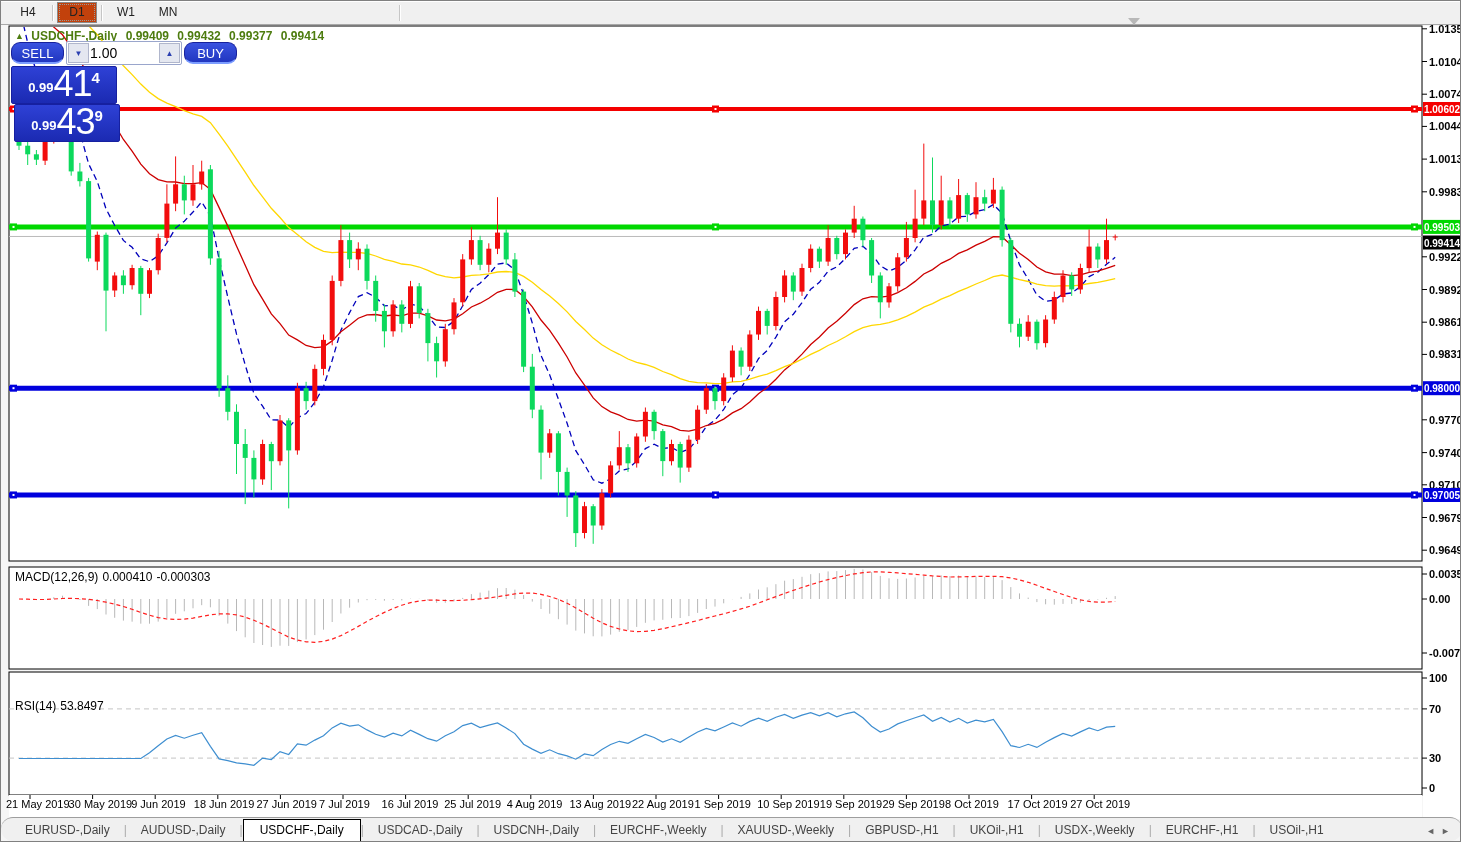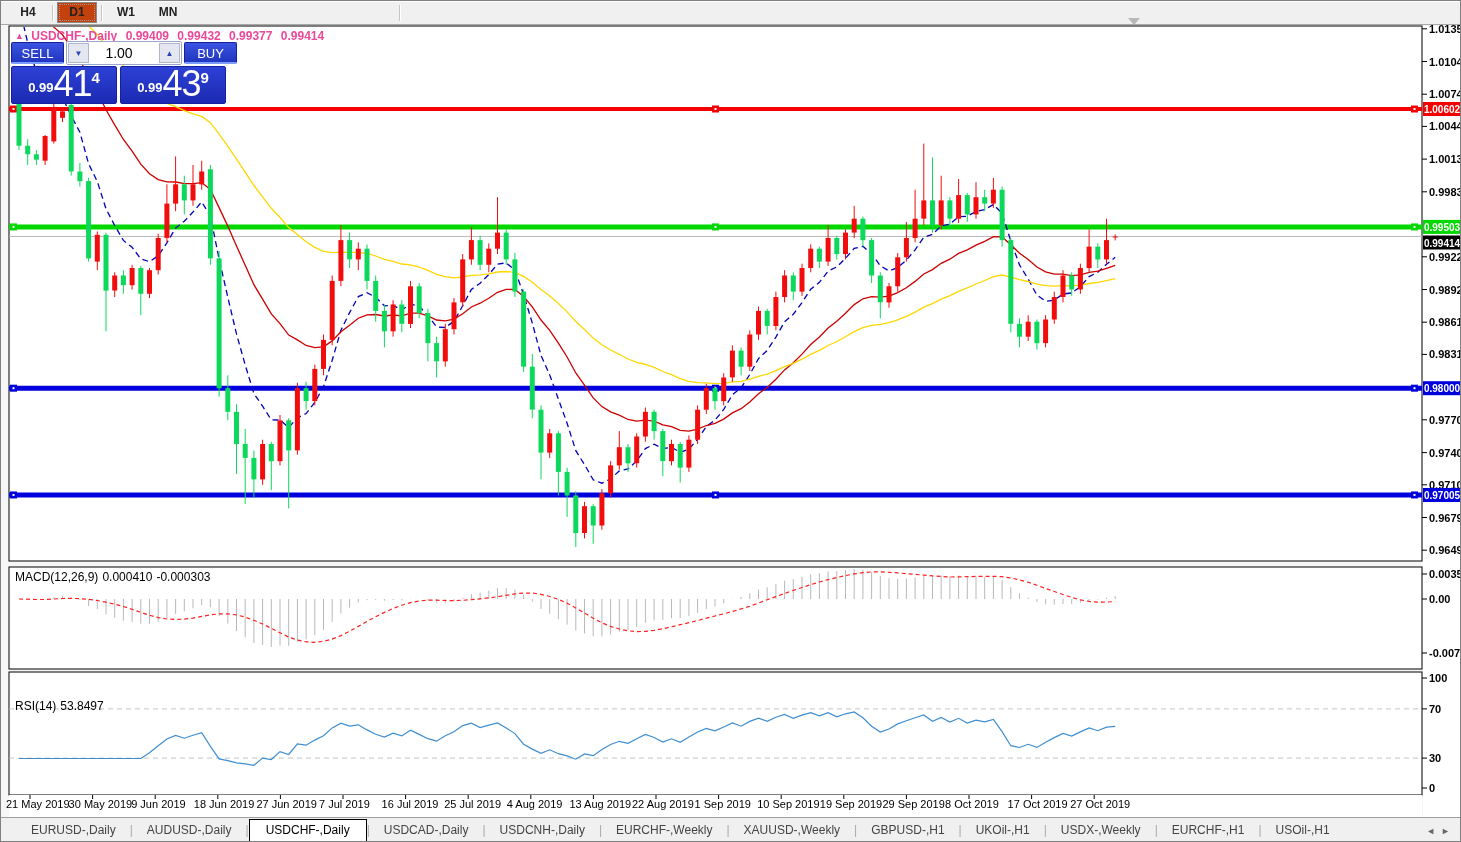--- a/index.html
+++ b/index.html
@@ -11,82 +11,82 @@
   
   .toolbar{
     position:absolute;left:0;top:0;width:1461px;height:24px;
     background:#f0f0f0;border-bottom:1px solid #a8a8a8;
     box-shadow:inset 0 1px 0 #ffffff;z-index:5;
     display:flex;align-items:center;padding-left:6px;box-sizing:border-box;
   }
   .tf-btn{
     min-width:30px;height:19px;line-height:19px;text-align:center;
     font-size:12px;color:#222;padding:0 4px;margin:0 1px;
-    background:transparent;border:1px solid transparent;cursor:default;font-weight:bold;
+    background:transparent;border:1px solid transparent;cursor:default;
   }
   .tf-btn.active{
     background:#c2410c;border:1px solid #8a8a8a;
     outline:1px dotted #9a9a9a;outline-offset:-3px;
   }
   .tf-sep{width:1px;height:16px;background:#c6c6c6;box-shadow:1px 0 0 #ffffff;margin:0 3px;}
   .scroll-marker{
     position:absolute;left:1127px;top:17px;z-index:6;
     width:0;height:0;border-left:6px solid transparent;border-right:6px solid transparent;
     border-top:7px solid #b8b8b8;
   }
   
   .quote-line{
     position:absolute;left:14px;top:28px;z-index:6;
-    font-size:12px;font-weight:700;color:#ec4899;white-space:nowrap;text-align:center;
+    font-size:12px;font-weight:700;color:#4d7c0f;white-space:nowrap;text-align:center;
   }
   .quote-line .tri{font-size:9px;position:relative;top:-1px;margin-right:4px;}
   .quote-line span{margin-right:5px;}
   
   .order-panel{position:absolute;left:10px;top:40px;width:226px;z-index:7;font-family:"Liberation Sans",sans-serif;}
   .op-row1{display:flex;align-items:stretch;height:24px;}
   .op-btn{
     width:53px;height:22px;margin-top:1px;line-height:21px;text-align:center;
     color:#fff;font-size:13px;
     background:linear-gradient(#3a53e0,#2136c0);
     border:1px solid #17219c;border-bottom:2px solid #7c9dff;
-    border-radius:2px;box-sizing:border-box;cursor:pointer;
+    border-radius:9px;box-sizing:border-box;cursor:pointer;
   }
   .vol-box{
     flex:1;margin:0 2px;height:24px;background:#ffffff;
     border:1px solid #9aa6cc;border-radius:2px;display:flex;box-sizing:border-box;
   }
   .vol-spin{
     width:19px;background:#e4e7f0;border:1px solid #b0b6cc;margin:1px;
     display:flex;align-items:center;justify-content:center;
     font-size:8px;color:#2a3fb0;cursor:pointer;
   }
-  .vol-val{flex:1;text-align:center;font-size:14px;color:#000;line-height:22px;padding-right:10px;}
-  .op-row2{display:flex;margin-top:1px;}
+  .vol-val{flex:1;text-align:left;font-size:14px;color:#000;line-height:22px;padding-right:10px;}
+  .op-row2{display:flex;margin-top:1px;flex-direction:column;}
   .price-box{
     width:106px;height:38px;color:#fff;
     background:linear-gradient(#2e41d6,#1b2ab2);
     border:1px solid #1620a0;border-radius:2px;box-sizing:border-box;
     display:flex;align-items:flex-end;justify-content:center;
     padding-bottom:2px;cursor:pointer;
   }
   .price-box + .price-box{margin-left:3px;}
   .pb-base{font-size:13px;font-weight:700;line-height:26px;}
   .pb-big{font-size:36px;font-weight:400;line-height:34px;letter-spacing:-1px;}
   .pb-sup{font-size:15px;font-weight:700;line-height:15px;align-self:flex-start;margin-top:3px;}
   
   .ind-label{
     position:absolute;z-index:4;font-size:12px;color:#000;white-space:nowrap;
   }
   .ind-label span{margin-right:4px;text-align:center;}
   
   .tabbar{
     position:absolute;left:0;bottom:0;width:1461px;height:24px;
     background:#f0f0f0;border-top:1px solid #9e9e9e;z-index:5;
-    display:flex;align-items:flex-end;padding-left:16px;box-sizing:border-box;
-    font-size:12px;color:#444;
+    display:flex;align-items:flex-end;padding-left:10px;box-sizing:border-box;
+    font-size:12px;color:#444;border-radius:12px;
   }
   .tab{
     padding:3px 14px 4px 14px;white-space:nowrap;cursor:pointer;color:#444;
   }
   .tab.active{
     background:#ffffff;border:1px solid #000;border-bottom:none;
     color:#000;padding:3px 16px 5px 16px;position:relative;top:1px;
   }
   .tabdiv{color:#aaa;padding:3px 0 4px 0;}
   .tab-arrows{

